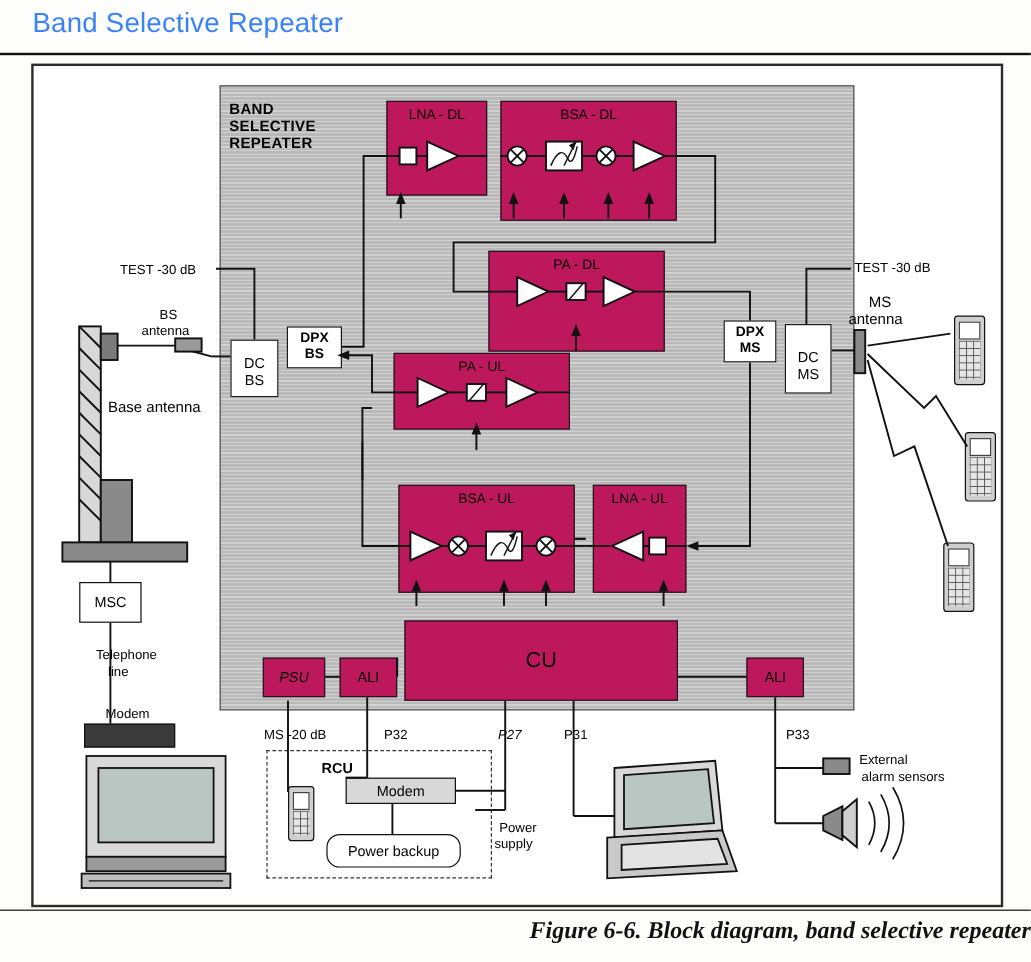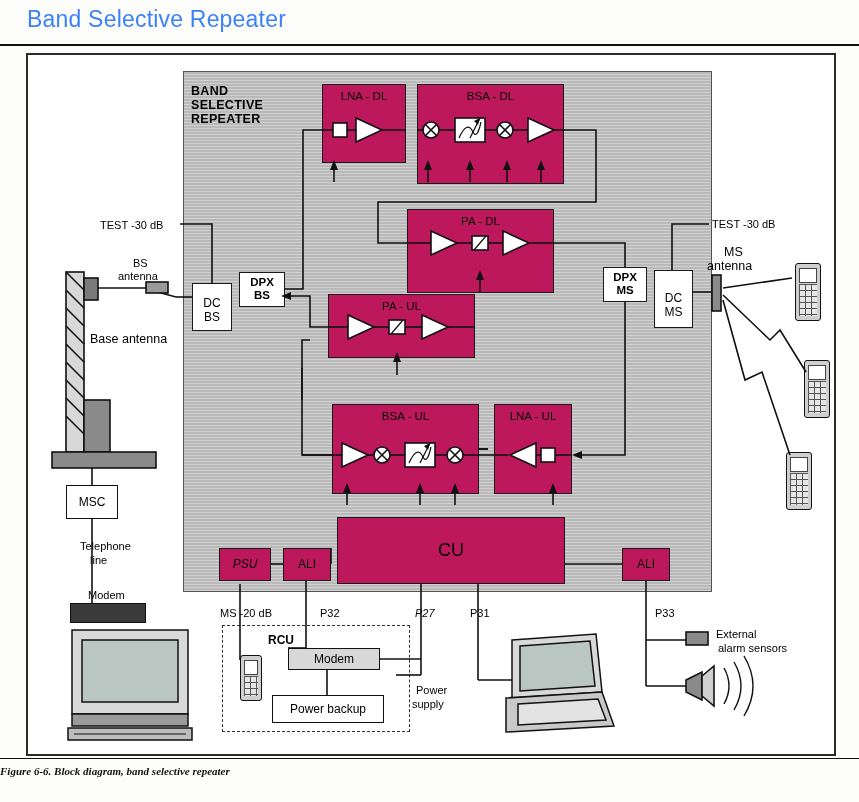--- a/index.html
+++ b/index.html
@@ -1,19 +1,19 @@
 <!DOCTYPE html>
 <html><head>
 <meta charset="utf-8">
 <style>
   html,body{margin:0;padding:0;background:#fdfdfb;}
   body{width:859px;height:802px;position:relative;font-family:"Liberation Sans",sans-serif;color:#000;overflow:hidden;}
   .page-title{position:absolute;left:27px;top:6px;font-size:23px;font-family:"Liberation Sans",sans-serif;letter-spacing:.2px;color:#3b82f6;}
   .outer-frame{position:absolute;left:26px;top:53px;width:806px;height:699px;border:2px solid #2b2b2b;background:#fff;}
-  .caption{position:absolute;left:0;top:765px;width:859px;text-align:left;font-family:"Liberation Serif",serif;font-style:italic;font-weight:bold;font-size:11px;color:#111;}
+  .caption{position:absolute;left:0;top:765px;width:859px;text-align:right;font-family:"Liberation Serif",serif;font-style:italic;font-weight:bold;font-size:20px;color:#111;}
   .rule{position:absolute;left:0;top:44px;width:859px;height:2px;background:#111;}
   .rule2{position:absolute;left:0;top:758px;width:859px;height:1px;background:#111;}
 
   
   .shade{position:absolute;left:183px;top:71px;width:527px;height:519px;
      background:#b9b9b9;
      background-image:repeating-linear-gradient(0deg, rgba(255,255,255,.35) 0 1px, rgba(0,0,0,0) 1px 3px);
      border:1px solid #555;}
   .shade-label{position:absolute;left:191px;top:84px;font-size:12.5px;font-weight:bold;line-height:14px;letter-spacing:.3px;}
 
@@ -101,21 +101,21 @@
   <div class="ctr" style="left:0;right:0;top:34px;">MS</div>
 </div>
 
 <div class="devbox" style="left:66px;top:485px;width:52px;height:34px;">MSC</div>
 <div class="devbox" style="left:70px;top:603px;width:76px;height:20px;background:#3a3a3a;border-color:#111;"></div>
 <div class="lbl" style="left:88px;top:589px;">Modem</div>
 
 <div class="dashed" style="left:222px;top:625px;width:188px;height:107px;"></div>
 <div class="lbl b" style="left:268px;top:634px;font-size:12px;">RCU</div>
 <div class="devbox" style="left:288px;top:648px;width:92px;height:22px;background:#d8d8d8;">Modem</div>
-<div class="devbox" style="left:272px;top:695px;width:112px;height:28px;background:#fff;">Power backup</div>
+<div class="devbox" style="left:272px;top:695px;width:112px;height:28px;background:#fff;border-radius:11px;">Power backup</div>
 
 <div class="phone" style="left:240px;top:655px;width:22px;height:46px;">
   <div class="scr"></div>
   <div class="kp"></div>
 </div>
 
 <div class="phone" style="left:795px;top:263px;width:26px;height:58px;">
   <div class="scr"></div>
   <div class="kp"></div>
 </div>

